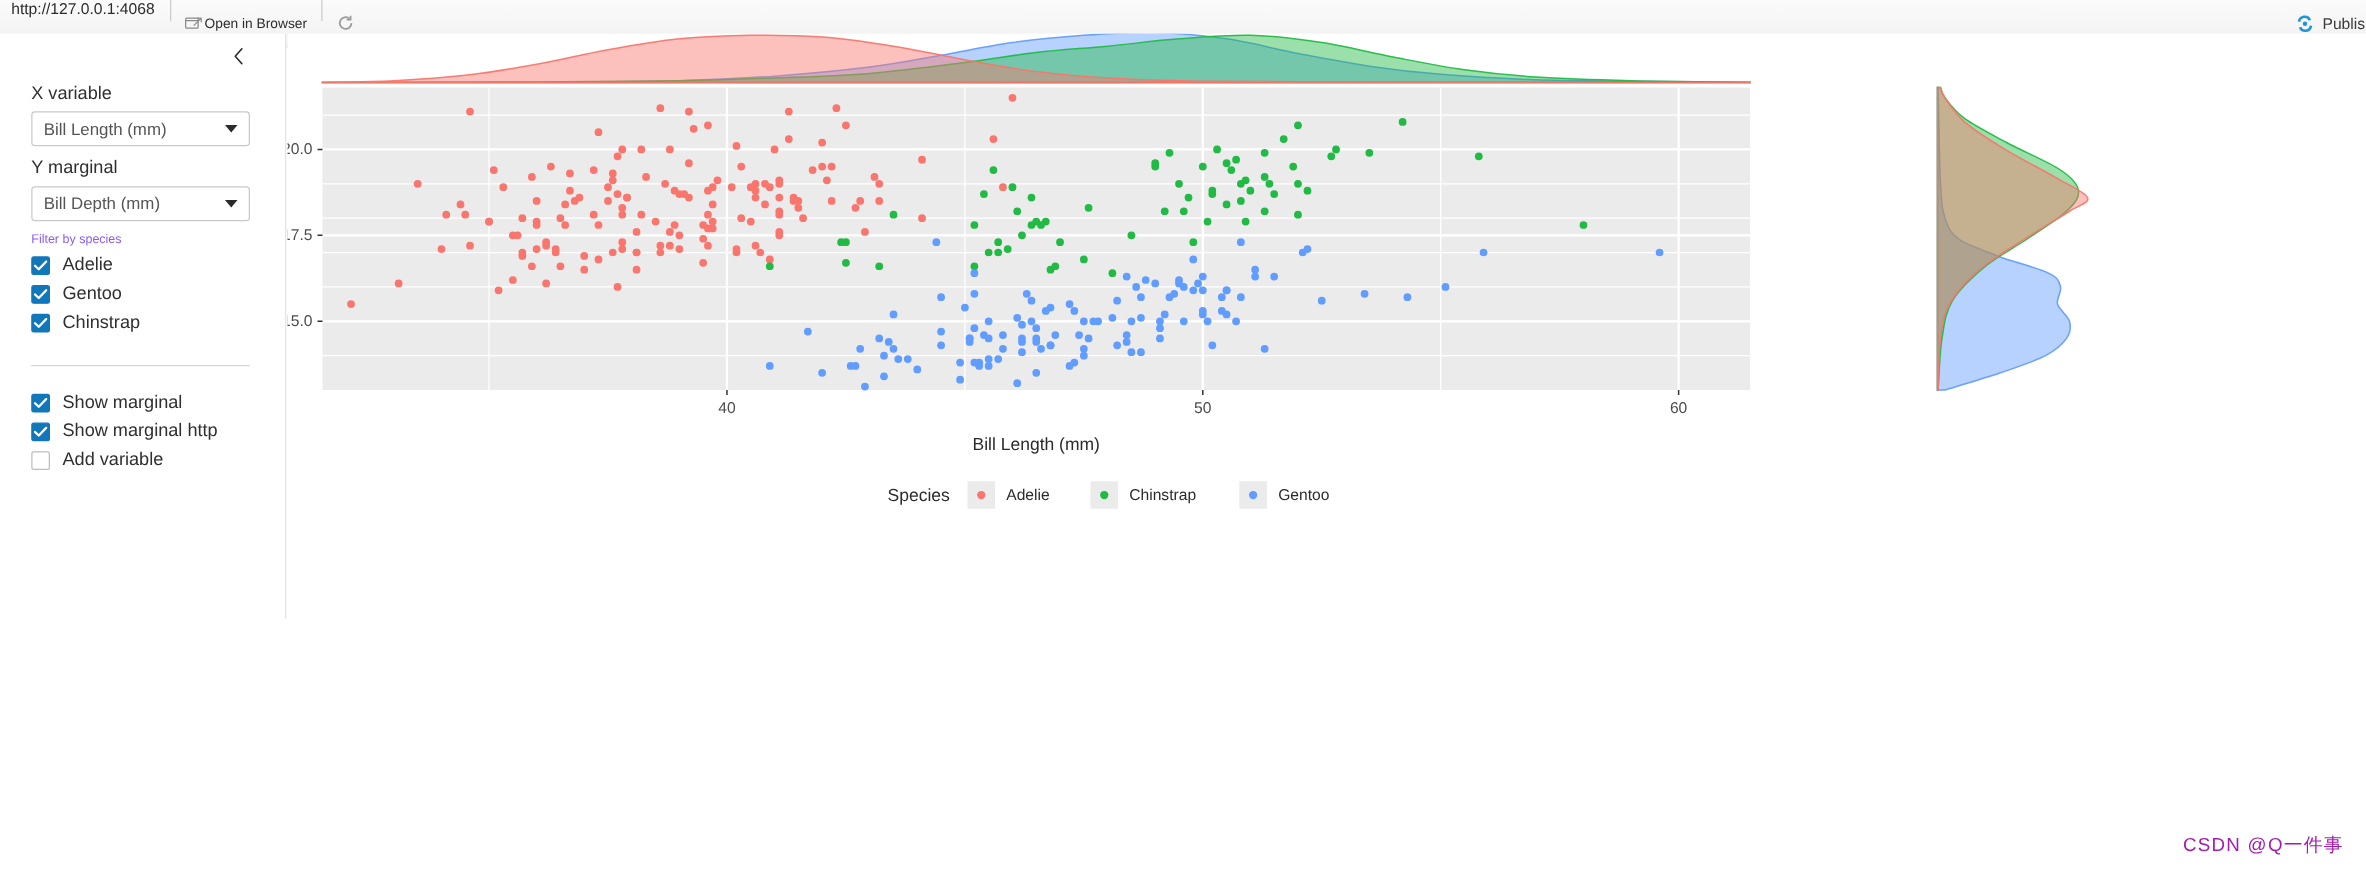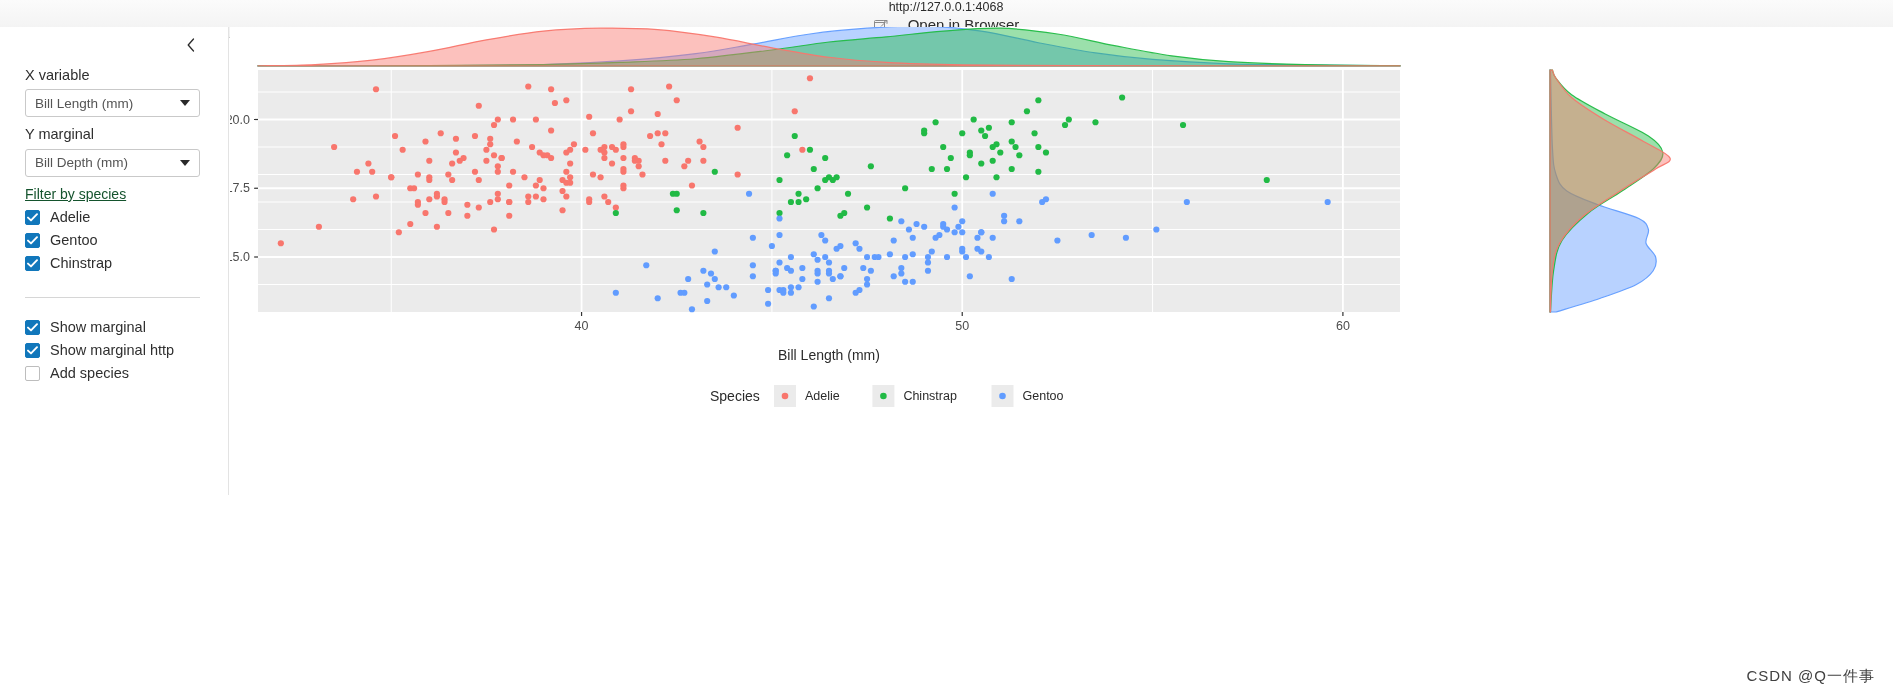--- a/index.html
+++ b/index.html
@@ -18,42 +18,40 @@
 
   
   .toolbar {
     position: absolute;
     left: 0; top: 0;
     width: 1893px;
     height: 38px;
     background: linear-gradient(to bottom, #fbfbfb 0%, #f1f1f1 100%);
     border-bottom: 1px solid #cfcfcf;
     display: flex;
-    align-items: center;
     box-sizing: border-box;
-    flex-direction: column;
   }
   .tb-url {
     font-size: 12.5px;
     color: #2b2b2b;
     padding: 0 10px 0 9px;
     white-space: nowrap;
   }
   .tb-sep {
     width: 1px;
     height: 17px;
     background: #cccccc;
     margin: 0 2px;
   }
   .tb-btn {
     display: flex;
     align-items: center;
-    gap: 20px;
+    gap: 2px;
     padding: 2px 9px;
-    font-size: 15px;
+    font-size: 11px;
     color: #2b2b2b;
     white-space: nowrap;
     cursor: default;
   }
   .tb-icon { display: inline-flex; align-items: center; justify-content: center; }
   .tb-spacer { flex: 1 1 auto; }
   .tb-publish {
     display: flex;
     align-items: center;
     gap: 6px;
@@ -119,24 +117,23 @@
     overflow: hidden;
   }
   .caret-down {
     width: 0; height: 0;
     border-left: 5px solid transparent;
     border-right: 5px solid transparent;
     border-top: 6px solid #2a2a2a;
     margin-left: 6px;
   }
   .group-title {
-    font-size: 14px;
-    color: #14532d;
+    font-size: 10px;
+    color: #8b5cf6;
     margin: 1px 0 4px 0;
-    text-decoration: underline;
   }
   .check-row {
     display: flex;
     align-items: center;
     gap: 10px;
     height: 23px;
     cursor: pointer;
   }
   .cbox {
     width: 15px; height: 15px;
@@ -167,21 +164,21 @@
     left: 230px; top: 27px;
     width: 1663px;
     height: 673px;
     background: #ffffff;
   }
   .watermark {
     position: absolute;
     right: 18px;
     bottom: 14px;
     font-size: 15px;
-    color: #404040;
+    color: #a21caf;
     letter-spacing: 1px;
     user-select: none;
   }
 </style>
 </head>
 <body>
 
 <div id="app">
 
   <div class="toolbar">
@@ -282,21 +279,21 @@
       <div class="check-row">
         <span class="cbox on">
           <svg width="11" height="9" viewBox="0 0 11 9">
               <path d="M1 4.6 L4 7.4 L10 1.2" fill="none" stroke="#ffffff" stroke-width="1.9" stroke-linecap="round" stroke-linejoin="round"></path>
             </svg>
         </span>
         <span class="check-label">Show marginal http</span>
       </div>
       <div class="check-row">
         <span class="cbox off"></span>
-        <span class="check-label">Add species</span>
+        <span class="check-label">Add variable</span>
       </div>
 
     </div>
   </div>
 
   <div class="plot-area">
     <svg id="chart" width="1663" height="673" viewBox="0 0 1663 673">
         <rect x="28" y="43" width="1142" height="242" fill="#EBEBEB"></rect>
         <line x1="28" x2="1170" y1="257.5" y2="257.5" stroke="#FFFFFF" stroke-width="1"></line>
         <line x1="28" x2="1170" y1="230" y2="230" stroke="#FFFFFF" stroke-width="1"></line>

